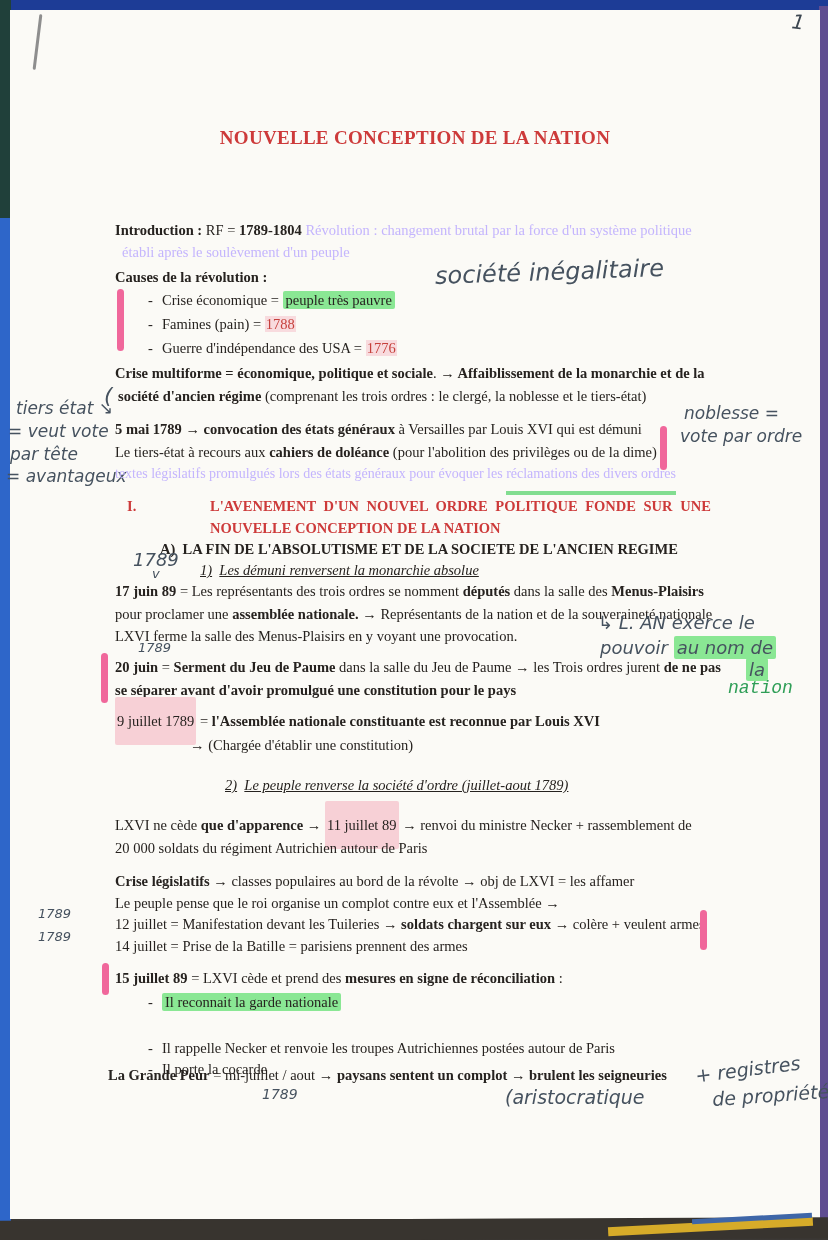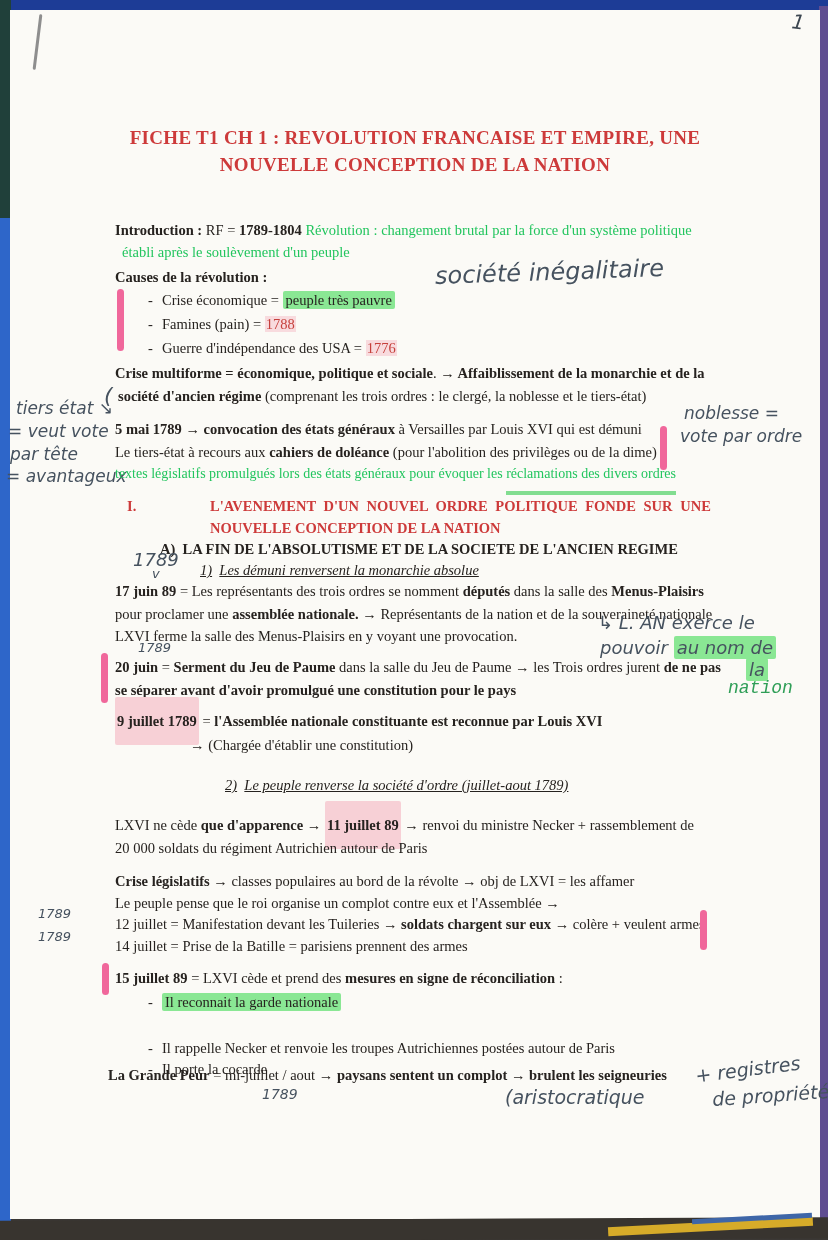--- a/index.html
+++ b/index.html
@@ -3,25 +3,25 @@
 <meta charset="utf-8">
 <style>
   html,body{margin:0;padding:0;}
   body{width:828px;height:1240px;position:relative;overflow:hidden;background:#3b3835;
        font-family:"Liberation Serif",serif;}
   .band{position:absolute;}
   #paper{position:absolute;left:10px;top:10px;width:810px;height:1209px;background:#fbfaf6;}
   .print{position:absolute;white-space:nowrap;font-family:"Liberation Serif",serif;
          font-size:14.5px;color:#26221f;line-height:1.35;}
   .b{font-weight:700;}
-  .red{color:#22c55e;text-align:right;}
+  .red{color:#c4b5fd;text-align:right;}
   .redhead{color:#cd3a3a;font-weight:700;}
   .title-line{font-weight:700;color:#cd3a3a;font-size:19px;letter-spacing:.3px;line-height:27px;}
   .hl-g{background:#8ae794;padding:1px 3px;border-radius:2px;}
-  .hl-p{background:#f7d0d6;padding:16px 2px;border-radius:2px;font-weight:bold;}
+  .hl-p{background:#f7d0d6;padding:16px 2px;border-radius:2px;}
   .date-r{color:#c6403c;background:#f8dbde;padding:0 1px;}
   .ul-g{border-bottom:4px solid #82dd90;padding-bottom:10px;}
   .it-ul{font-style:italic;text-decoration:underline;}
   .hand{position:absolute;white-space:nowrap;font-family:"DejaVu Sans",sans-serif;
         font-style:italic;color:#46525f;font-size:17px;}
   .green-pen{color:#2f9e57;}
   .pinkbar{position:absolute;width:7px;border-radius:4px;background:#f0679b;}
   .dash{display:inline-block;width:14px;}
 </style>
 </head>
@@ -35,21 +35,20 @@
 <div id="paper"></div>
 
 <div class="band" style="left:0;top:1219px;width:828px;height:21px;background:#38342f;transform:rotate(-.25deg);"></div>
 <div class="band" style="left:608px;top:1222px;width:205px;height:9px;background:#d6ab29;transform:rotate(-3deg);"></div>
 <div class="band" style="left:692px;top:1216px;width:120px;height:5px;background:#3e66a8;transform:rotate(-3deg);"></div>
 
 <div class="band" style="left:36px;top:14px;width:3px;height:56px;background:#8e8e8e;transform:rotate(7deg);border-radius:2px;"></div>
 <div class="hand" style="left:792px;top:10px;font-size:20px;color:#3c4650;transform:rotate(8deg);">1</div>
 
 <div class="print" style="left:115px;top:124px;width:600px;text-align:center;white-space:normal;">
-  <div class="title-line">FICHE T1 CH 1 : REVOLUTION FRANCAISE ET EMPIRE, UNE</div>
   <div class="title-line">NOUVELLE CONCEPTION DE LA NATION</div>
 </div>
 
 <div class="print" style="left:115px;top:221px;">
   <span class="b">Introduction :</span><span> RF = </span><span class="b">1789-1804</span><span class="red"> Révolution : changement brutal par la force d'un système politique</span>
 </div>
 <div class="print red" style="left:122px;top:243px;">établi après le soulèvement d'un peuple</div>
 
 <div class="print b" style="left:115px;top:268px;">Causes de la révolution :</div>
 <div class="pinkbar" style="left:117px;top:289px;height:62px;"></div>

